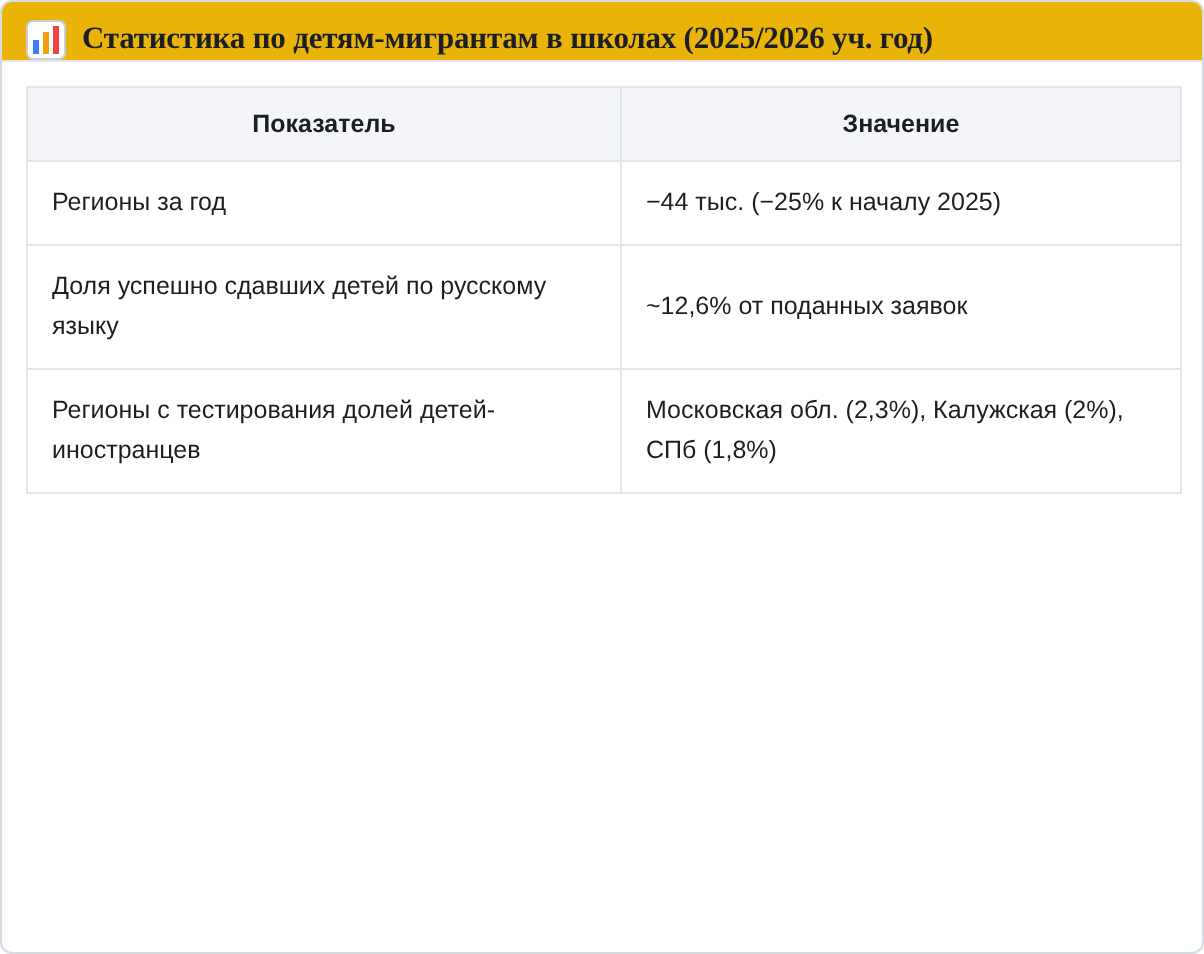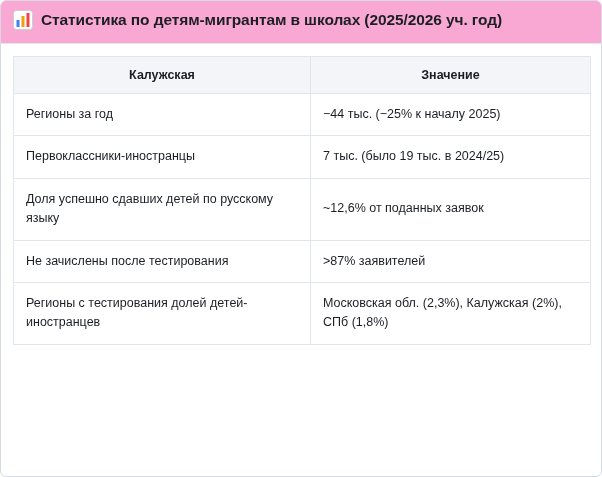--- a/index.html
+++ b/index.html
@@ -21,24 +21,25 @@
     border: 1px solid #d6dbe3;
     border-radius: 6px;
     overflow: hidden;
     display: flex;
     flex-direction: column;
   }
   .title-bar {
     display: flex;
     align-items: center;
     gap: 8px;
-    padding: 9px 12px 13px 12px;
+    padding: 9px 12px 0 12px;
     border-bottom: 1px solid #e3e7ee;
-    background: #f9a8d4;
+    background: #eab308;
     flex: 0 0 auto;
+    font-family: Liberation Serif, serif;
   }
   .title-icon {
     width: 20px;
     height: 20px;
     flex: 0 0 auto;
     display: block;
   }
   .title-text {
     font-size: 15.5px;
     font-weight: bold;
@@ -94,40 +95,32 @@
         <rect x="13.5" y="3" width="3" height="14" fill="#ef4444"></rect>
       </svg>
     </span>
     <span class="title-text">Статистика по детям-мигрантам в школах (2025/2026 уч. год)</span>
   </div>
 
   <div class="table-wrap">
     <table class="stats">
       <thead>
         <tr>
-          <th>Калужская</th>
+          <th>Показатель</th>
           <th>Значение</th>
         </tr>
       </thead>
       <tbody>
         <tr>
           <td>Регионы за год</td>
           <td>−44 тыс. (−25% к началу 2025)</td>
         </tr>
         <tr>
-          <td>Первоклассники-иностранцы</td>
-          <td>7 тыс. (было 19 тыс. в 2024/25)</td>
-        </tr>
-        <tr>
           <td>Доля успешно сдавших детей по русскому языку</td>
           <td>~12,6% от поданных заявок</td>
-        </tr>
-        <tr>
-          <td>Не зачислены после тестирования</td>
-          <td>&gt;87% заявителей</td>
         </tr>
         <tr>
           <td>Регионы с тестирования долей детей-иностранцев</td>
           <td>Московская обл. (2,3%), Калужская (2%), СПб (1,8%)</td>
         </tr>
       </tbody>
     </table>
   </div>
 
 </div>

